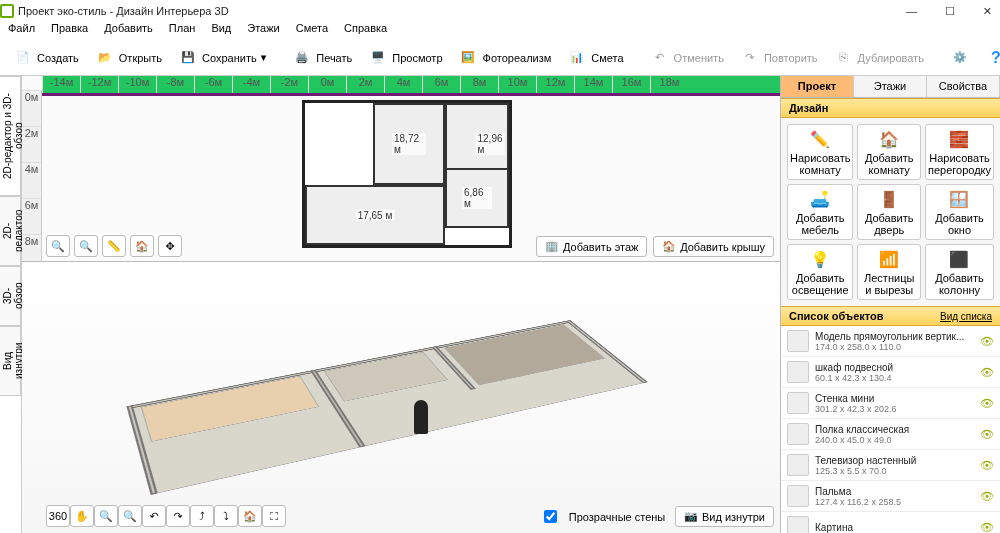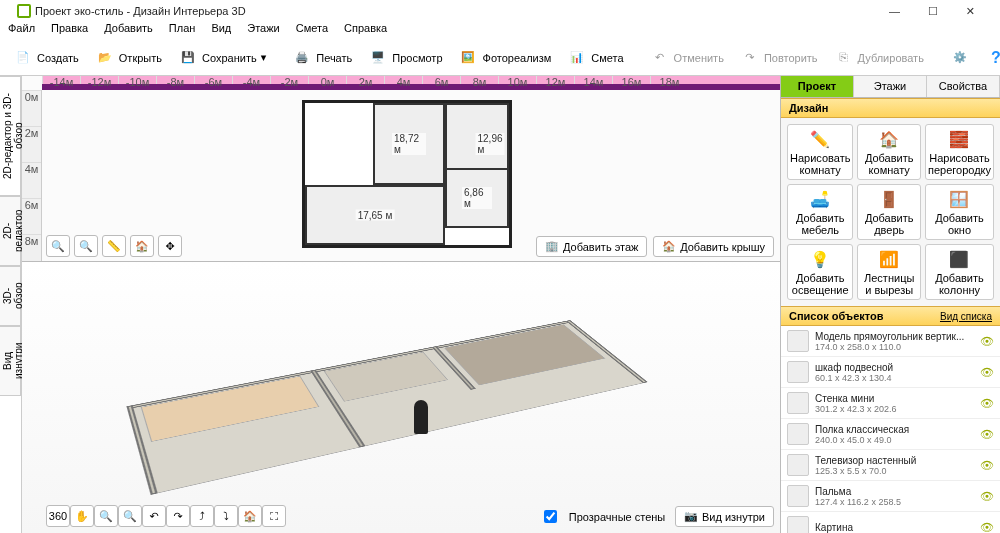--- a/index.html
+++ b/index.html
@@ -1,35 +1,35 @@
 <!DOCTYPE html>
 <html><head>
 <meta charset="utf-8">
 <style>
 *{box-sizing:border-box;margin:0;padding:0;font-family:"Segoe UI",Tahoma,sans-serif;font-size:11px}
 body{width:1000px;height:533px;background:#fff;overflow:hidden;position:relative}
-.titlebar{height:22px;display:flex;align-items:center;padding:0 17px;background:#fff}
+.titlebar{height:22px;display:flex;align-items:center;padding:0 0;background:#fff}
 .titlebar .ico{width:14px;height:14px;margin-right:4px;border:2px solid #6a0;border-radius:2px}
 .titlebar .ttl{flex:1;color:#222}
 .titlebar .wctrls{display:flex;gap:12px;font-size:13px;color:#333}
 .wctrls span{padding:2px 8px;cursor:pointer}
 .menubar{height:18px;display:flex;gap:16px;padding:0 8px;color:#000}
 .menubar span{cursor:pointer}
 .toolbar{height:36px;display:flex;align-items:center;padding:2px 6px;border-bottom:1px solid #ccc;gap:2px}
 .tbtn{display:flex;align-items:center;gap:4px;padding:3px 6px;border:1px solid transparent;border-radius:3px;cursor:pointer}
 .tbtn .ic{width:20px;height:20px;display:flex;align-items:center;justify-content:center}
 .tbtn.disabled{color:#999}
 .tbar-sep{width:1px;height:24px;background:#ddd;margin:0 4px}
 .main{position:absolute;top:76px;left:0;right:0;bottom:0;display:flex}
 .vtabs{width:22px;display:flex;flex-direction:column;border-right:1px solid #ccc}
 .vtab{flex:0 0 auto;writing-mode:vertical-rl;transform:rotate(180deg);padding:10px 2px;border:1px solid #ccc;border-right:none;background:#f8f8f8;font-size:10px;text-align:center;cursor:pointer}
 .vtab.active{background:#fff}
 .viewport{flex:1;display:flex;flex-direction:column;position:relative}
 .view2d{height:186px;background:#fbfbfb;position:relative;border-bottom:1px solid #bbb;overflow:hidden}
-.ruler-h{position:absolute;top:0;left:20px;right:0;height:14px;background:#f9a8d4;border-bottom:6px solid #701a75;display:flex;font-size:9px;color:#555}
+.ruler-h{position:absolute;top:0;left:20px;right:0;height:20px;background:#22c55e;border-bottom:3px solid #701a75;display:flex;font-size:9px;color:#555}
 .ruler-h span{flex:0 0 38px;text-align:center;border-left:1px solid #ddd}
 .ruler-v{position:absolute;top:14px;left:0;width:20px;bottom:0;background:#f0f0f0;border-right:1px solid #ccc;display:flex;flex-direction:column;font-size:9px;color:#555}
 .ruler-v span{flex:0 0 36px;text-align:center;border-top:1px solid #ddd}
 .plan{position:absolute;top:24px;left:280px;width:210px;height:148px;border:3px solid #222;background:#fff}
 .plan .room{position:absolute;border:2px solid #333;background:#eee}
 .plan .area{position:absolute;font-size:10px;color:#333;background:rgba(255,255,255,.7);padding:0 2px}
 .view2d-tools{position:absolute;left:24px;bottom:4px;display:flex;gap:4px}
 .view2d-tools .sq,.view3d-tools .sq{width:24px;height:22px;border:1px solid #bbb;border-radius:3px;background:#fff;display:flex;align-items:center;justify-content:center;cursor:pointer}
 .float-btns{position:absolute;right:6px;bottom:4px;display:flex;gap:6px}
 .fbtn{border:1px solid #bbb;border-radius:3px;background:#fff;padding:3px 8px;display:flex;align-items:center;gap:4px;cursor:pointer}
@@ -38,21 +38,21 @@
 .floor{position:absolute;inset:0;transform:perspective(900px) rotateX(58deg) rotateZ(-22deg);transform-origin:50% 60%}
 .wall{position:absolute;background:#c9c6b9;border:2px solid #777}
 .flr{position:absolute;background:#ddd;border:1px solid #aaa}
 .person{position:absolute;width:14px;height:34px;background:#222;border-radius:7px 7px 2px 2px}
 .view3d-tools{position:absolute;left:24px;bottom:6px;display:flex;gap:0}
 .view3d-right{position:absolute;right:6px;bottom:6px;display:flex;gap:10px;align-items:center}
 .chk{display:flex;align-items:center;gap:12px}
 .rpanel{width:220px;border-left:1px solid #bbb;display:flex;flex-direction:column;background:#fff}
 .rtabs{display:flex;height:22px;border-bottom:1px solid #bbb}
 .rtab{flex:1;text-align:center;padding:4px 0;border-right:1px solid #ccc;background:#f4f4f4;cursor:pointer}
-.rtab.active{background:#84cc16;font-weight:600}
+.rtab.active{background:#fdba74;font-weight:600}
 .rsection{background:linear-gradient(#ffe79c,#fed35c);padding:3px 8px;font-weight:600;border-bottom:1px solid #d9a93f;border-top:1px solid #d9a93f;display:flex;justify-content:space-between;align-items:center}
 .rsection a{font-weight:400;text-decoration:underline;font-size:10px}
 .dgrid{display:grid;grid-template-columns:repeat(3,1fr);gap:4px;padding:6px;background:#f6f6f6}
 .dbtn{background:#fff;border:1px solid #ccc;border-radius:3px;height:56px;display:flex;flex-direction:column;align-items:center;justify-content:center;gap:2px;cursor:pointer;font-size:9px;text-align:center;padding:2px}
 .dbtn .ic{width:22px;height:22px;display:flex;align-items:center;justify-content:center;font-size:16px}
 .olist{flex:1;overflow:auto;background:#fff}
 .oitem{display:flex;align-items:center;gap:6px;padding:4px 6px;border-bottom:1px solid #eee}
 .oitem .thumb{width:22px;height:22px;background:#eee;border:1px solid #ccc;border-radius:2px}
 .oitem .info{flex:1;overflow:hidden}
 .oitem .nm{font-size:10px;color:#222;white-space:nowrap;overflow:hidden;text-overflow:ellipsis}

